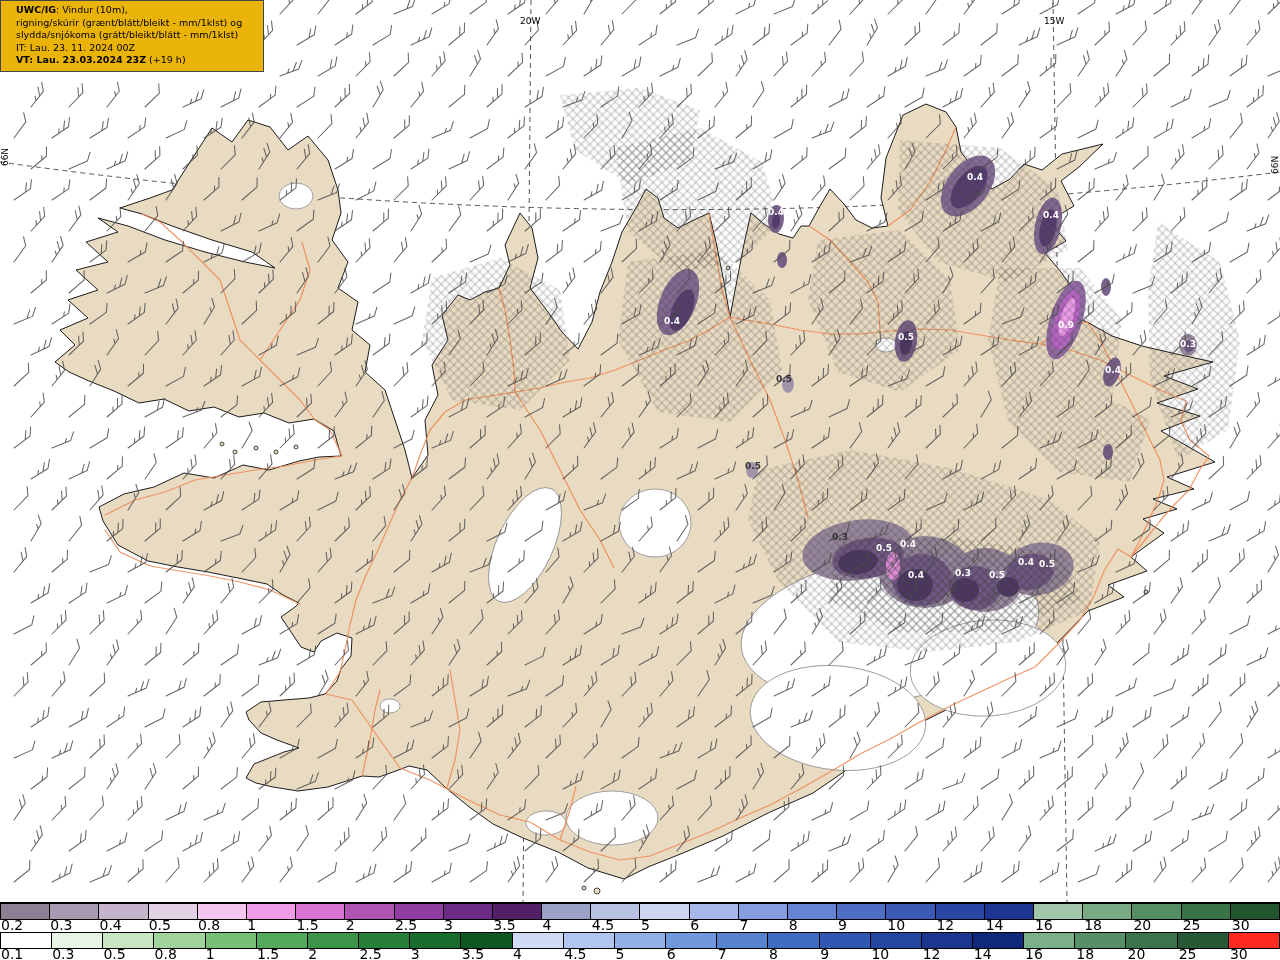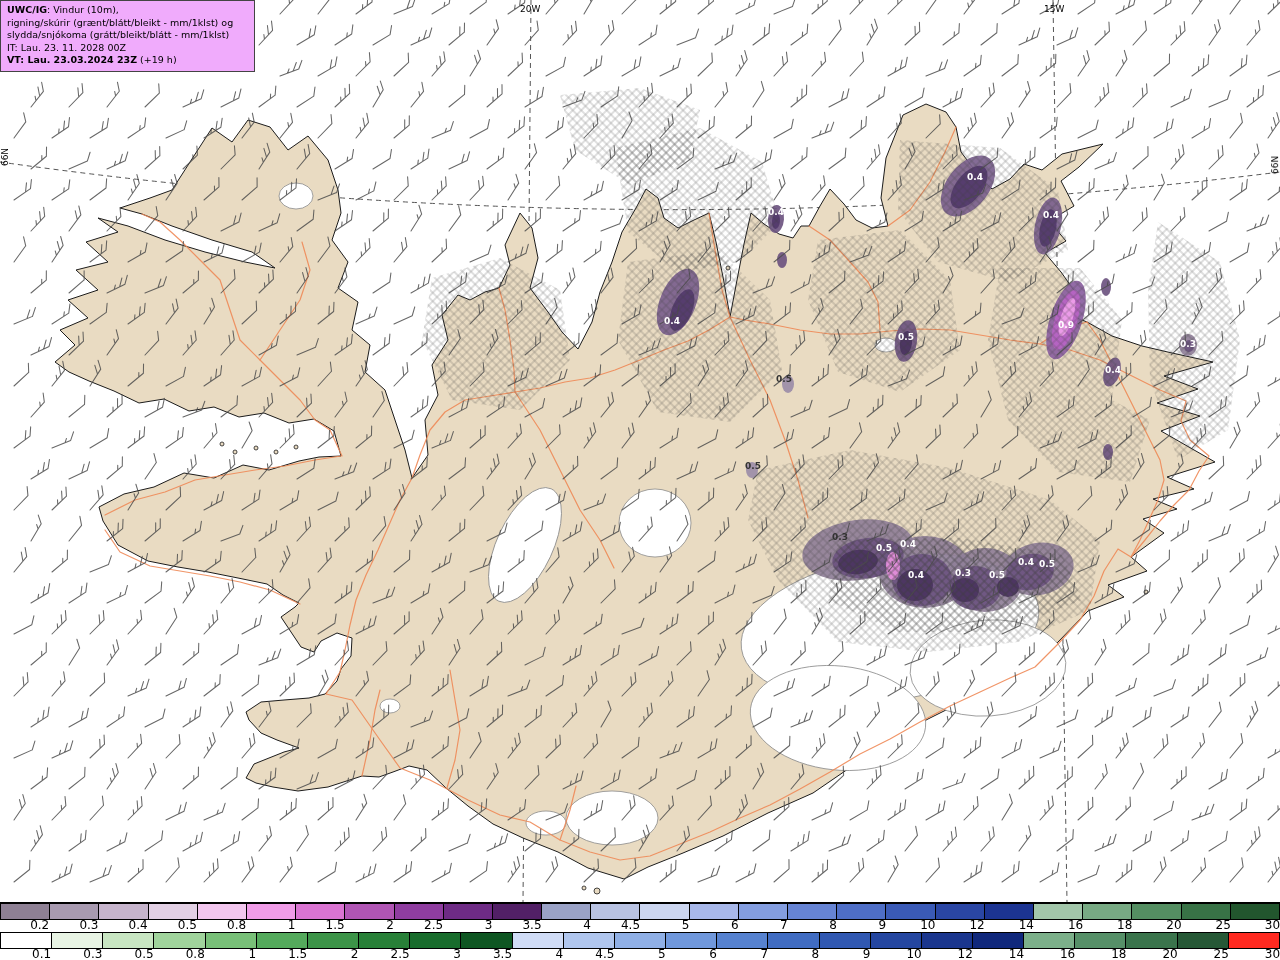--- a/index.html
+++ b/index.html
@@ -1,34 +1,34 @@
 <!DOCTYPE html>
 <html><head>
 <meta charset="utf-8">
 <style>
   html,body{margin:0;padding:0;background:#fff;}
   .stage{position:relative;width:1280px;height:960px;overflow:hidden;background:#fff;
          font-family:"DejaVu Sans","Liberation Sans",sans-serif;}
   #map-area{position:absolute;left:0;top:0;width:1280px;height:902px;background:#fff;}
   #map-svg{position:absolute;left:0;top:0;}
   
-  .info-box{position:absolute;left:0;top:0;width:242px;background:#f0abfc;border:1px solid #444;
-            padding:3px 5px 4px 6px;font-size:9.5px;line-height:1.32;color:#000;z-index:5;}
+  .info-box{position:absolute;left:0;top:0;width:242px;background:#eab308;border:1px solid #444;
+            padding:3px 5px 4px 15px;font-size:9.5px;line-height:1.32;color:#000;z-index:5;}
   .info-box b{font-weight:bold;}
   
-  .lon-label{position:absolute;top:4px;font-size:9px;color:#000;z-index:4;}
+  .lon-label{position:absolute;top:16px;font-size:9px;color:#000;z-index:4;}
   .lat-label{position:absolute;font-size:9px;color:#000;z-index:4;transform:rotate(-90deg);transform-origin:center;}
   
   #colorbars{position:absolute;left:0;top:902px;width:1280px;height:58px;border-top:1px solid #000;
              background:#fff;box-sizing:border-box;}
   .cb-strip{display:flex;width:100%;height:17px;box-sizing:border-box;}
   .cb-cell{flex:1;height:17px;border:1px solid #000;border-left-width:0;box-sizing:border-box;}
   .cb-cell:first-child{border-left-width:1px;}
   .cb-labels{display:flex;width:100%;height:11.5px;}
-  .cb-label{flex:1;font-size:12px;line-height:11px;text-align:right;padding-left:1px;color:#000;
+  .cb-label{flex:1;font-size:14px;line-height:11px;text-align:left;padding-left:1px;color:#000;
             white-space:nowrap;overflow:visible;}
 </style>
 </head>
 <body>
 
 <div class="stage">
 
   <div id="map-area">
     <svg id="map-svg" width="1280" height="902" viewBox="0 0 1280 902">
         <defs>
@@ -1110,21 +1110,21 @@
     <div class="lon-label" id="lon-label-0" style="left:520px;">20W</div>
     <div class="lon-label" id="lon-label-1" style="left:1044px;">15W</div>
 
     <div class="lat-label" style="left:-4px;top:152px;">66N</div>
     <div class="lat-label" style="right:-4px;top:160px;">66N</div>
 
     <div class="info-box">
       <div><b>UWC/IG</b><span>: Vindur (10m),</span></div>
       <div>rigning/skúrir (grænt/blátt/bleikt - mm/1klst) og</div>
       <div>slydda/snjókoma (grátt/bleikt/blátt - mm/1klst)</div>
-      <div>IT: Lau. 23. 11. 2028 00Z</div>
+      <div>IT: Lau. 23. 11. 2024 00Z</div>
       <div><b>VT: Lau. 23.03.2024 23Z</b><span> (+19 h)</span></div>
     </div>
   </div>
 
   <div id="colorbars">
     <div class="cb-strip" id="cb-strip-1">
         <div class="cb-cell" style="background: rgb(142, 128, 148);"></div>
         <div class="cb-cell" style="background: rgb(168, 154, 176);"></div>
         <div class="cb-cell" style="background: rgb(198, 180, 204);"></div>
         <div class="cb-cell" style="background: rgb(226, 208, 228);"></div>

